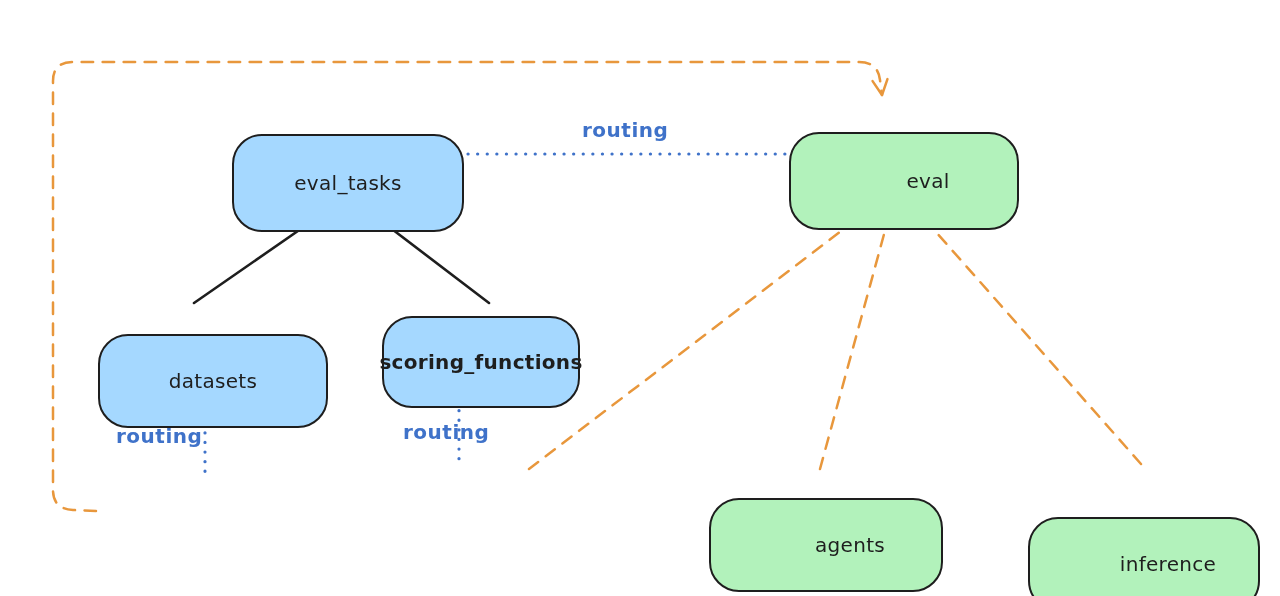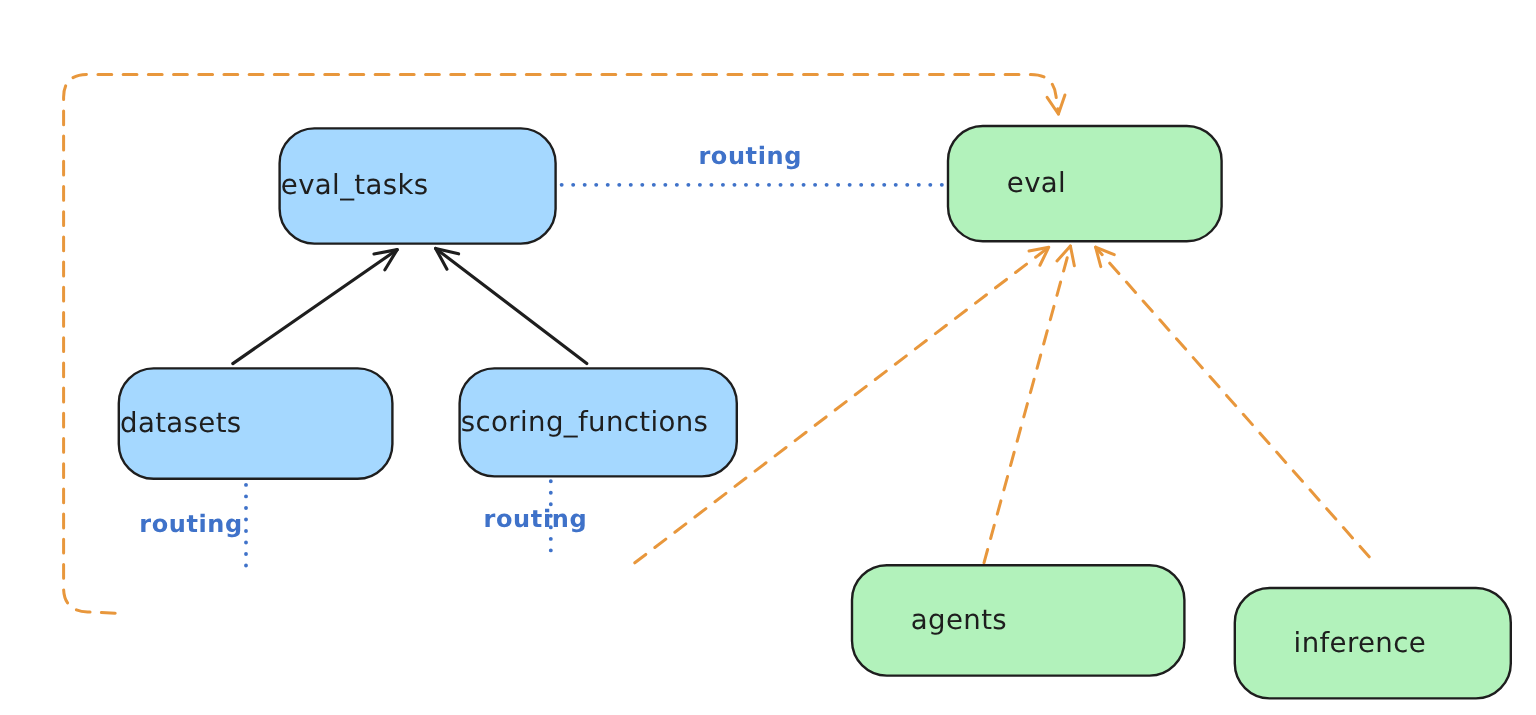--- a/index.html
+++ b/index.html
@@ -8,36 +8,37 @@
     width:1280px;height:596px;
     background:var(--background,#ffffff);
     font-family:"DejaVu Sans","Liberation Sans",sans-serif;
     overflow:hidden;
   }
   .node{
     position:absolute;
     box-sizing:border-box;
     border:2.5px solid var(--ink,#1e1e1e);
     border-radius:30px;
-    display:flex;align-items:center;justify-content:flex-start;
-    font-size:23px;
+    display:flex;align-items:center;justify-content:center;
+    font-size:20px;
     color:var(--ink,#1e1e1e);
     letter-spacing:0.3px;
     white-space:nowrap;
+    margin-top:28px;
   }
   .node.blue{background:var(--blue-fill,#a5d8ff);}
   .node.green{background:var(--green-fill,#b2f2bb);padding-left:48px;}
 
   #n-eval-tasks{left:232px;top:106px;width:232px;height:98px;}
   #n-eval{left:789px;top:104px;width:230px;height:98px;}
   #n-datasets{left:98px;top:306px;width:230px;height:94px;}
-  #n-scoring-functions{left:382px;top:306px;width:233px;height:92px;}
+  #n-scoring-functions{left:382px;top:288px;width:198px;height:92px;font-weight:bold;}
   #n-datasetio{left:97px;top:478px;width:233px;height:90px;}
   #n-scoring{left:390px;top:470px;width:232px;height:94px;}
-  #n-agents{left:709px;top:470px;width:279px;height:94px;}
+  #n-agents{left:709px;top:470px;width:234px;height:94px;}
   #n-inference{left:1028px;top:489px;width:232px;height:94px;}
 
   .edge-label{
     position:absolute;
     color:var(--routing-blue,#3f72c9);
     font-size:20px;
     font-weight:600;
     letter-spacing:0.5px;
     white-space:nowrap;
   }

